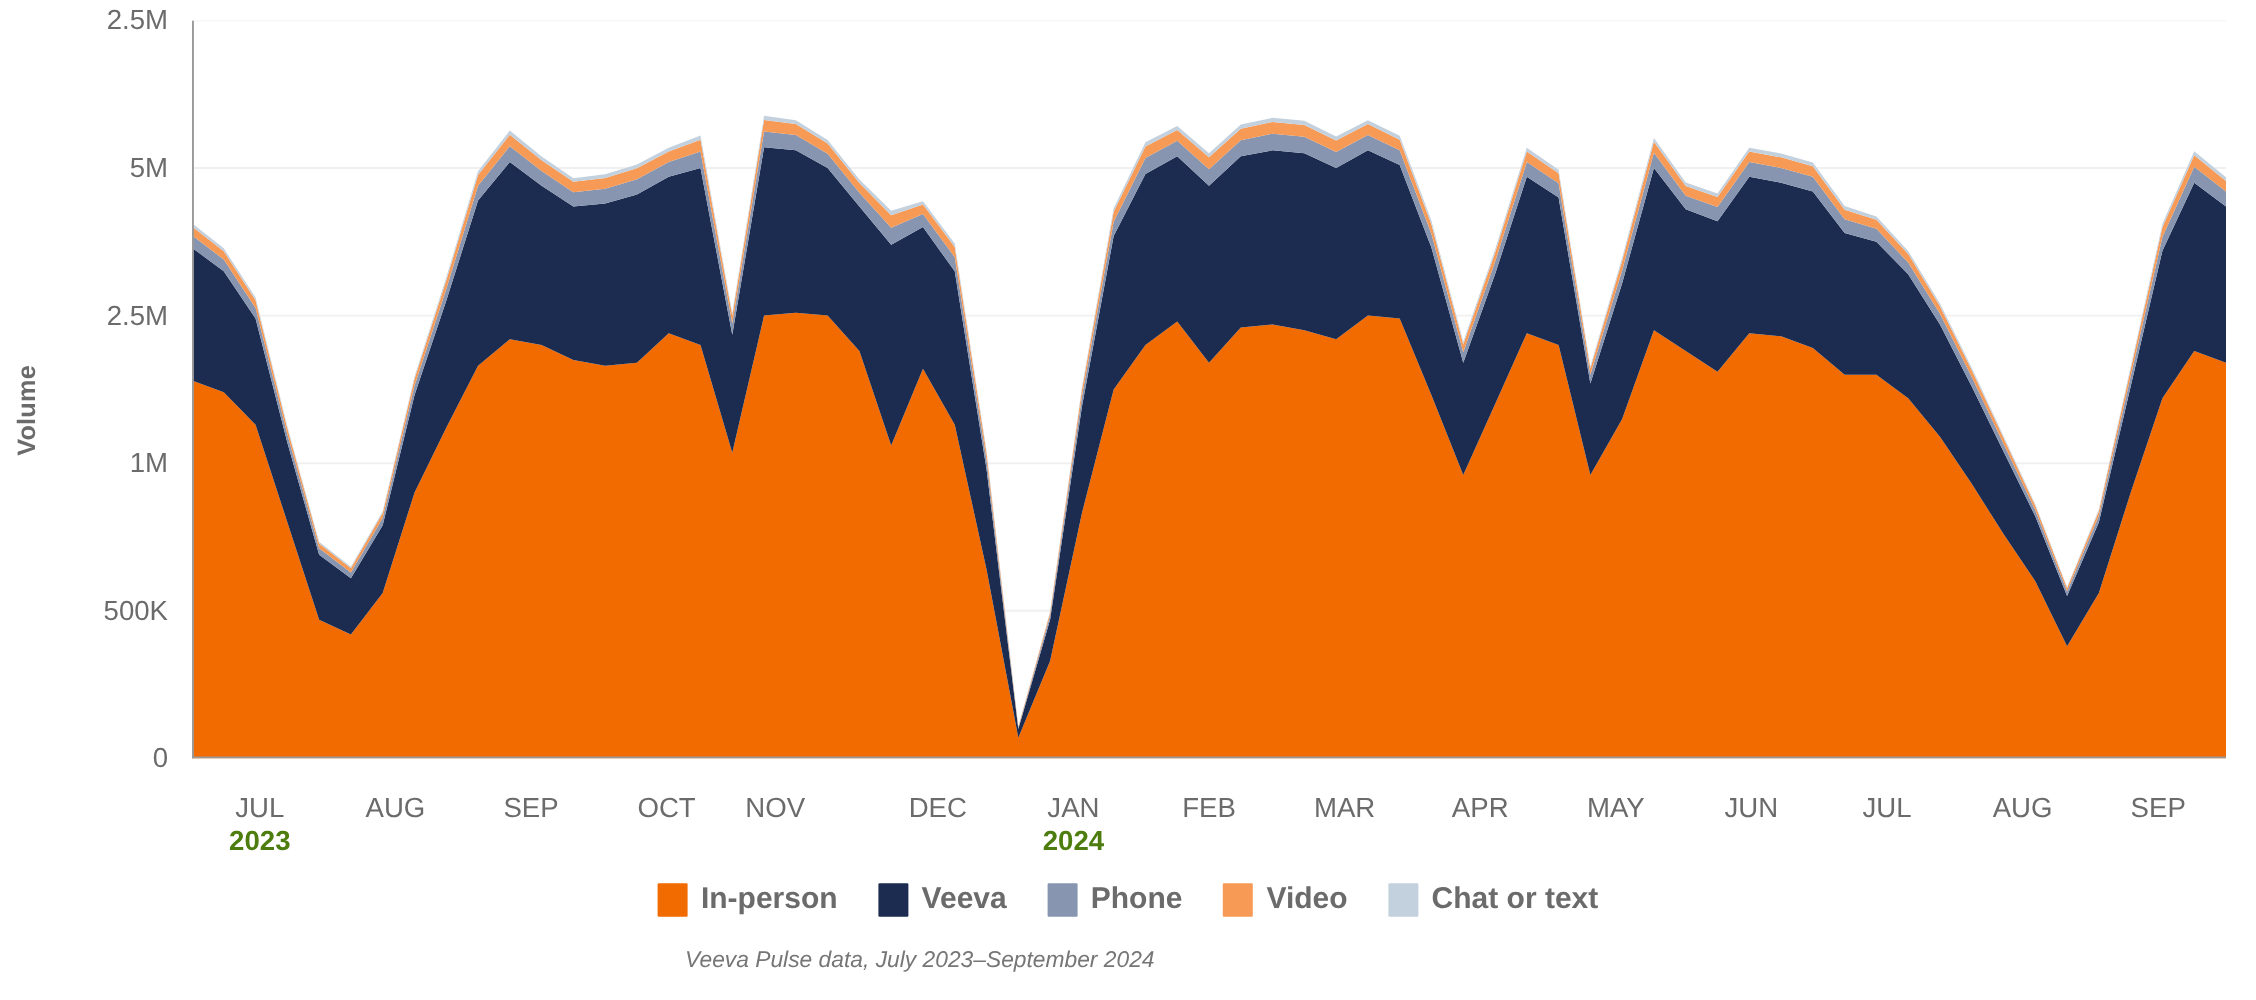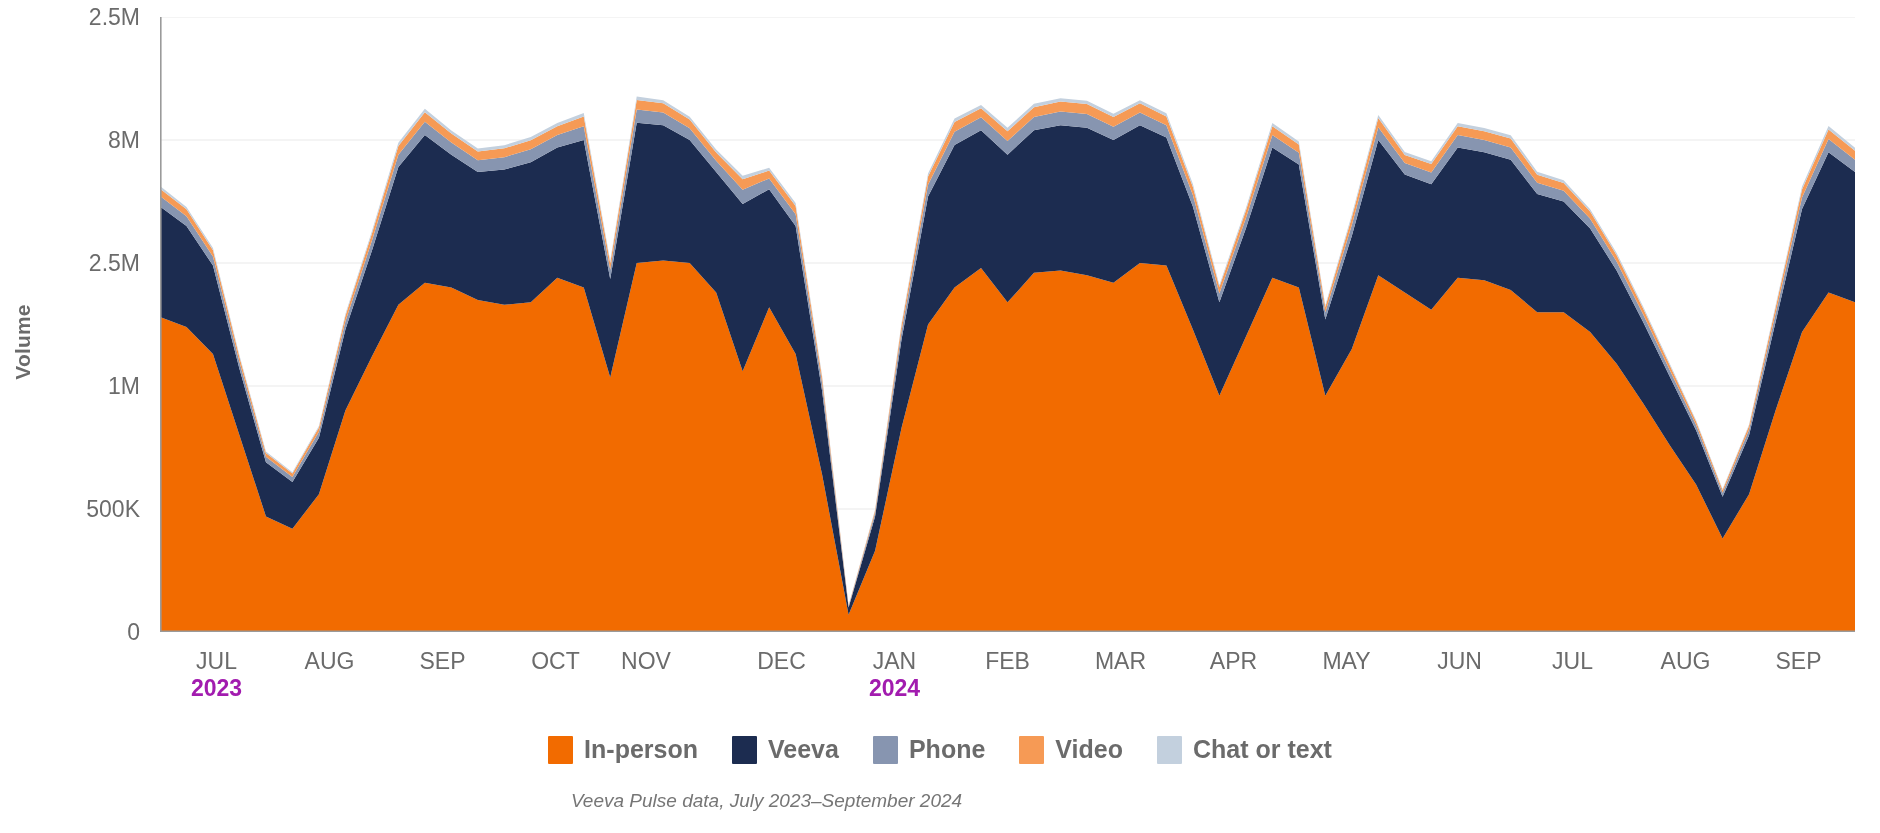--- a/index.html
+++ b/index.html
@@ -88,24 +88,25 @@
     transform: translateX(-50%);
     text-align: center;
     white-space: nowrap;
   }
   .x-tick .m {
     display: block;
     color: #6b6b6b;
     font-size: 23px;
     line-height: 26px;
     padding-top: 16px;
+    margin-top: 12px;
   }
   .x-tick .y {
     display: block;
-    color: #a21caf;
+    color: #4d7c0f;
     font-size: 23px;
     font-weight: bold;
     line-height: 28px;
   }
 
   
   .legend {
     position: absolute;
     left: 0;
     top: 735px;
@@ -153,21 +154,21 @@
 
   <div class="y-axis-title">
     <span>Volume</span>
   </div>
 
   <div class="y-ticks" id="y-ticks">
       <div class="y-tick-label" style="top: 632px;">0</div>
       <div class="y-tick-label" style="top: 509px;">500K</div>
       <div class="y-tick-label" style="top: 386px;">1M</div>
       <div class="y-tick-label" style="top: 263px;">2.5M</div>
-      <div class="y-tick-label" style="top: 140px;">8M</div>
+      <div class="y-tick-label" style="top: 140px;">5M</div>
       <div class="y-tick-label" style="top: 17px;">2.5M</div>
     </div>
 
   <div class="plot-wrap">
     <svg id="plot-svg" viewBox="0 0 1695 615" preserveAspectRatio="none">
         <line x1="0" y1="492" x2="1695" y2="492" stroke="#F0F0F0" stroke-width="1.6"></line>
         <line x1="0" y1="369" x2="1695" y2="369" stroke="#F0F0F0" stroke-width="1.6"></line>
         <line x1="0" y1="246" x2="1695" y2="246" stroke="#F0F0F0" stroke-width="1.6"></line>
         <line x1="0" y1="123" x2="1695" y2="123" stroke="#F0F0F0" stroke-width="1.6"></line>
         <line x1="0" y1="0" x2="1695" y2="0" stroke="#F0F0F0" stroke-width="1.6"></line>

